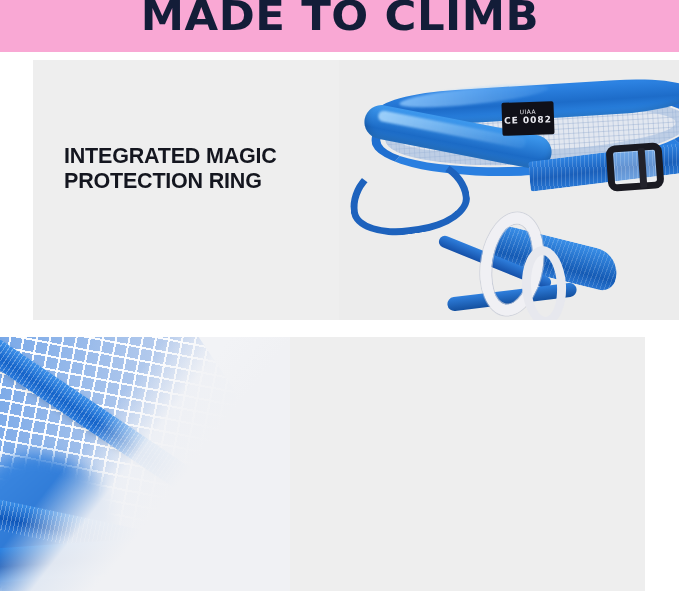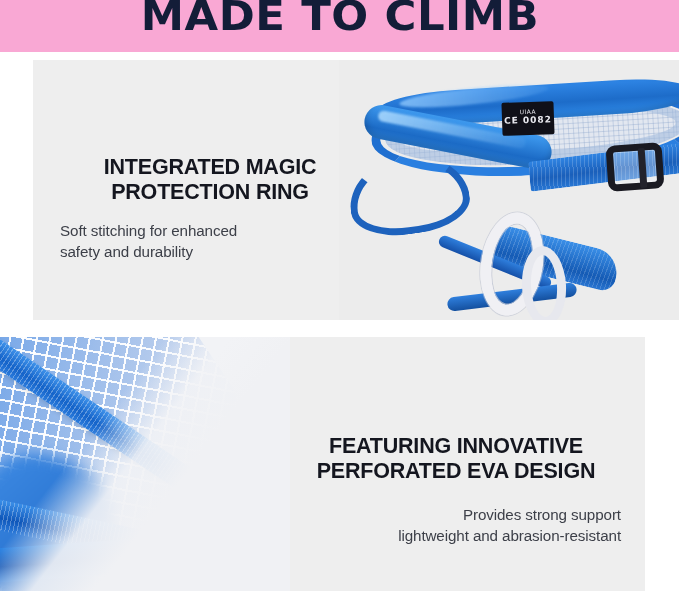--- a/index.html
+++ b/index.html
@@ -58,23 +58,22 @@
     top: 80px;
     width: 300px;
   }
   .heading {
     font-family: "Liberation Sans", sans-serif;
     font-weight: 700;
     font-size: 21.5px;
     line-height: 25px;
     letter-spacing: -0.2px;
     color: #14161f;
-    margin: 15px;
+    margin: 4px;
     white-space: pre-line;
-    text-align: center;
   }
   .subtext {
     font-family: "Liberation Sans", sans-serif;
     font-weight: 400;
     font-size: 15.2px;
     line-height: 21px;
     letter-spacing: -0.1px;
     color: #3c3f48;
     margin: 11px 0 0 0;
     white-space: pre-line;
@@ -386,22 +385,20 @@
 
 <div class="banner">
   <div class="banner-title">MADE TO CLIMB</div>
 </div>
 
 <section class="panel-one">
 
   <div class="panel-one-text">
     <h2 class="heading">INTEGRATED MAGIC
 PROTECTION RING</h2>
-    <p class="subtext">Soft stitching for enhanced
-safety and durability</p>
   </div>
 
   <div class="harness-photo">
     <div class="belt-mesh"></div>
     <div class="belt-outer"></div>
     <div class="belt-top-band"></div>
     <div class="belt-shine"></div>
     <div class="belt-left-pad"></div>
     <div class="belt-left-pad-shine"></div>
     <div class="leg-loop-left"></div>
@@ -425,20 +422,14 @@
 
   <div class="mesh-photo">
     <div class="mesh-diag"></div>
     <div class="mesh-blur-left"></div>
     <div class="mesh-edge-band"></div>
     <div class="mesh-edge-band-2"></div>
     <div class="mesh-edge-band-3"></div>
     <div class="mesh-fade"></div>
   </div>
 
-  <div class="panel-two-text">
-    <h2 class="heading">FEATURING INNOVATIVE
-PERFORATED EVA DESIGN</h2>
-    <p class="subtext">Provides strong support
-lightweight and abrasion-resistant</p>
-  </div>
 
 </section>
 
 </body></html>

